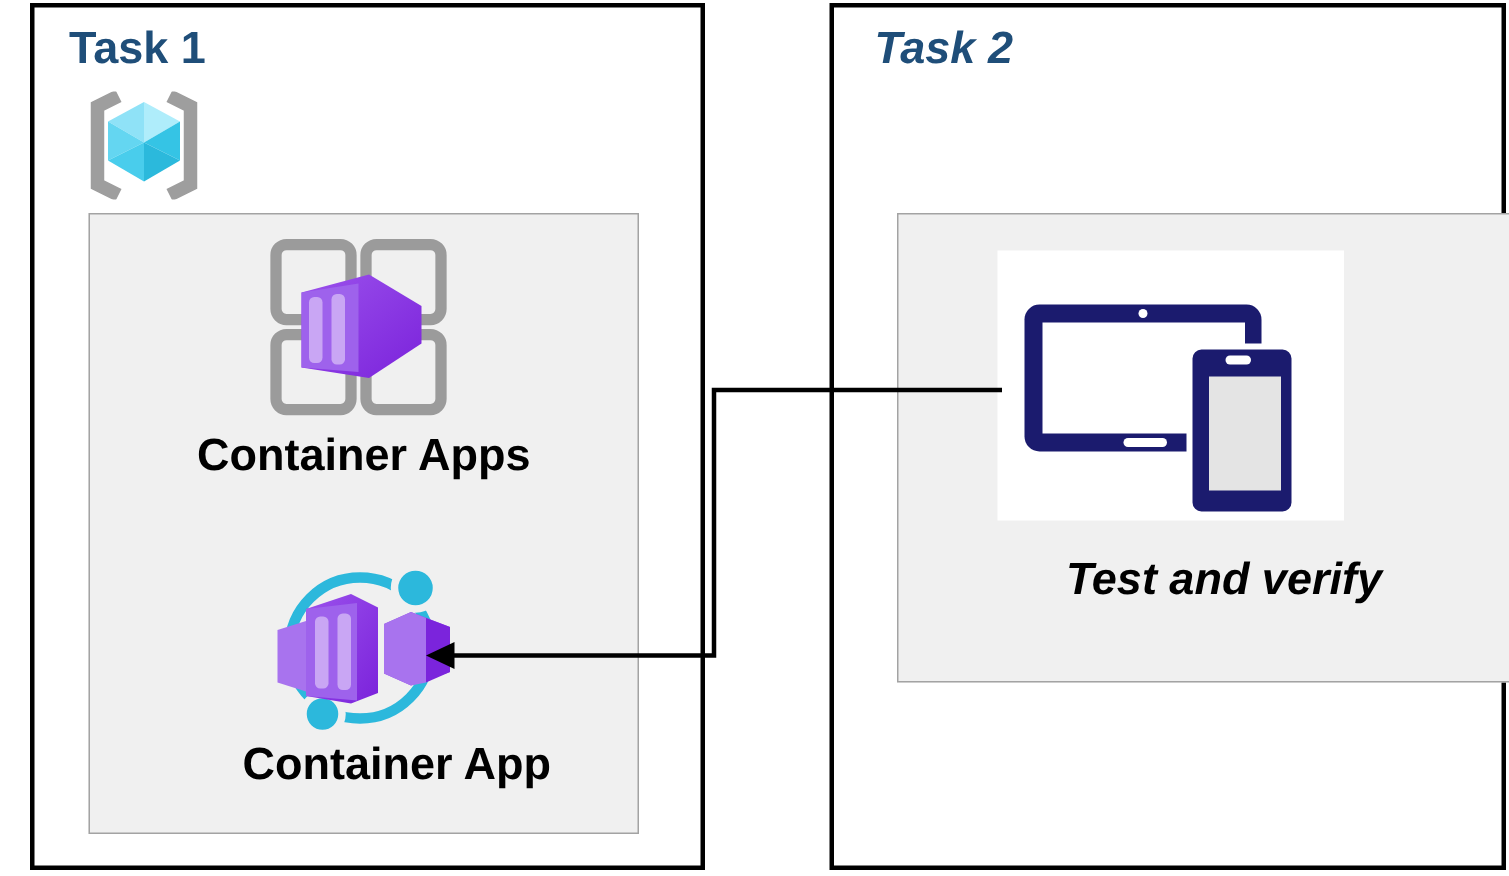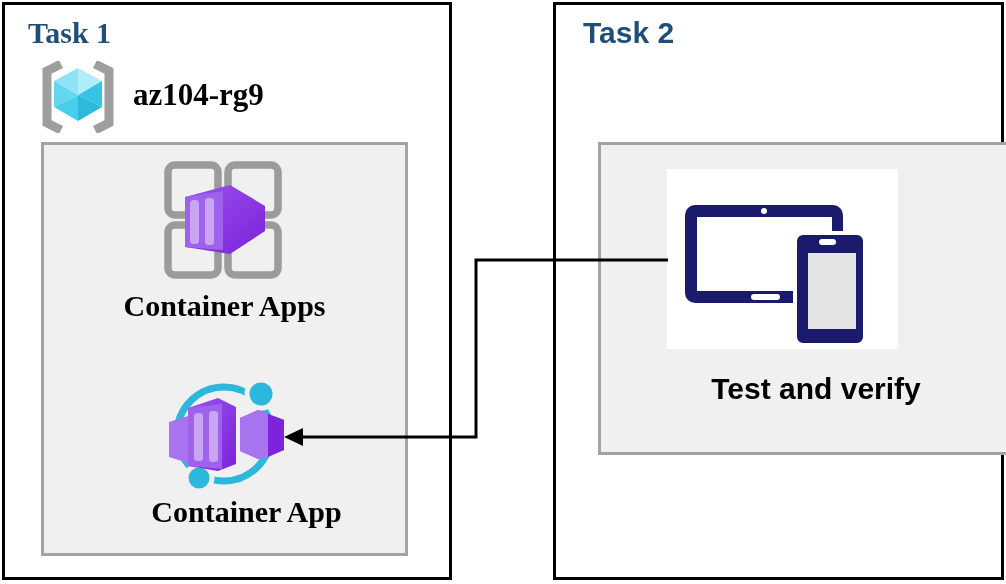--- a/index.html
+++ b/index.html
@@ -4,35 +4,35 @@
 <style>
   html,body { margin:0; padding:0; background:#ffffff; }
   .canvas {
     position:relative; width:1006px; height:584px; background:#ffffff;
     font-family:"Liberation Sans", sans-serif; overflow:hidden;
   }
   .panel {
     position:absolute; background:#ffffff; border:3px solid #000000;
     box-sizing:border-box;
   }
-  #task1-panel { left:2px;   top:2px; width:450px; height:578px;font-family:Liberation Serif, serif; }
-  #task2-panel { left:553px; top:2px; width:451px; height:578px; }
+  #task1-panel { left:20px;   top:2px; width:450px; height:578px; }
+  #task2-panel { left:553px; top:2px; width:451px; height:578px;font-style:italic; }
   .panel-title {
     position:absolute; font-size:30px; font-weight:bold; color:#1F4E79;
     white-space:nowrap; line-height:34px;
   }
   #task1-panel .panel-title { left:23px; top:11px; }
   #task2-panel .panel-title { left:27px; top:11px; }
   .rg-icon { position:absolute; left:33px; top:56px; width:80px; height:72px; }
   .rg-name {
     position:absolute; left:128px; top:72px; font-size:31px; font-weight:bold;
     color:#000000; white-space:nowrap; line-height:36px;
   }
   .graybox {
-    position:absolute; background:#F0F0F0; border:3px solid #a3a3a3;
+    position:absolute; background:#F0F0F0; border:1px solid #a3a3a3;
     box-sizing:border-box;
   }
   #env-box    { left:36px; top:137px; width:367px; height:414px; }
   #verify-box { left:42px; top:137px; width:436px; height:313px; }
   .env-icon { position:absolute; left:119px; top:15px; width:120px; height:120px; }
   .env-label {
     position:absolute; left:0; right:0; top:140px; text-align:center;
     font-size:30px; font-weight:bold; color:#000000; line-height:42px;
   }
   .app-icon { position:absolute; left:122px; top:233px; width:120px; height:115px; }
@@ -67,21 +67,20 @@
       <path d="M 57 3 L 71 10 L 71 62 L 57 69" fill="none" stroke="#9E9E9E" stroke-width="9"></path>
       <g>
         <polygon points="40,7 16,20 40,34" fill="#8FE2F7"></polygon>
         <polygon points="40,7 64,20 40,34" fill="#AFEDFB"></polygon>
         <polygon points="16,20 16,46 40,34" fill="#64D6F1"></polygon>
         <polygon points="16,46 40,60 40,34" fill="#49CDEC"></polygon>
         <polygon points="64,20 64,46 40,34" fill="#35C4E5"></polygon>
         <polygon points="64,46 40,60 40,34" fill="#2BB9DC"></polygon>
       </g>
     </svg>
-    <div class="rg-name">az104-rg9</div>
 
     <div class="graybox" id="env-box">
 
       <svg class="env-icon" viewBox="0 0 120 120">
         <defs>
           <linearGradient id="envGrad" x1="0" y1="0" x2="1" y2="1">
             <stop offset="0" stop-color="#9B52EC"></stop>
             <stop offset="1" stop-color="#7B22DB"></stop>
           </linearGradient>
         </defs>

